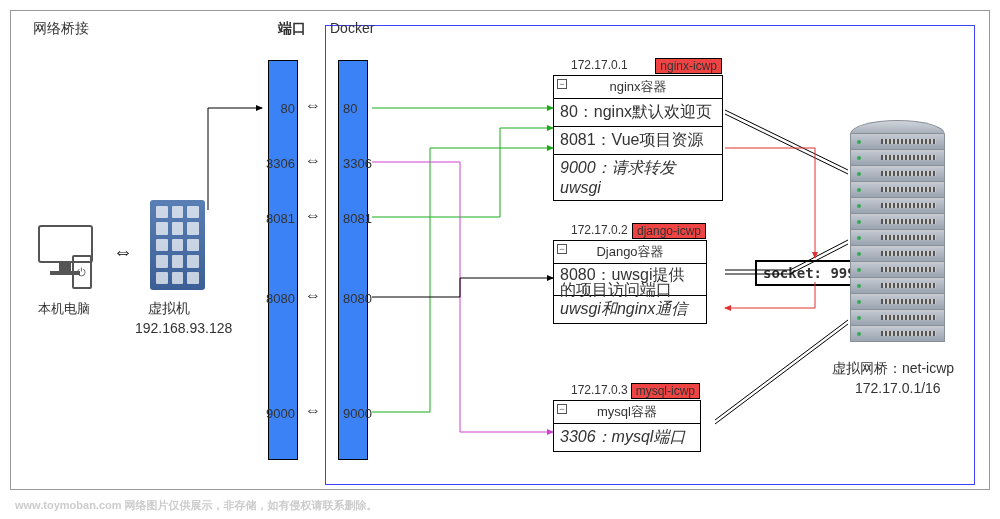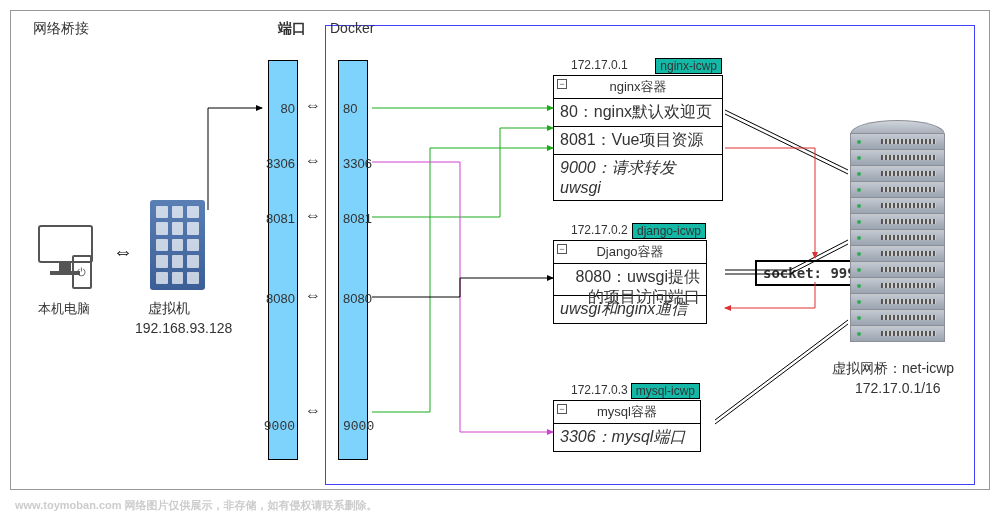--- a/index.html
+++ b/index.html
@@ -21,43 +21,43 @@
   .tower::after{content:"⏻"; position:absolute; left:3px; top:9px; font-size:11px; color:#555;}
   .lbl-computer { left: 38px; top: 300px; font-size: 13px; }
 
   
   .vm { position: absolute; left: 150px; top: 200px; width: 55px; height: 90px; background: linear-gradient(#5a7fb5,#3a5e95); border-radius: 3px; display:grid; grid-template-columns:repeat(3,1fr); grid-template-rows:repeat(5,1fr); gap:4px; padding:6px; }
   .vm div { background: rgba(255,255,255,0.7); border-radius:1px; }
   .lbl-vm { left: 148px; top: 300px; }
   .lbl-vmip { left: 135px; top: 320px; }
 
   
-  .col { position: absolute; top: 60px; width: 30px; height: 400px; border: 1px solid #000; background:#7dd3fc; }
+  .col { position: absolute; top: 60px; width: 30px; height: 400px; border: 1px solid #000; background:#3b82f6; }
   .colA { left: 268px; }
   .colB { left: 338px; }
   .colA .p { right: 4px; text-align:right; width:40px; position:absolute; left:-12px; }
   .colB .p { left: 4px; position:absolute; }
   
-  .y80 { top: 40px; } .y3306 { top: 95px; } .y8081 { top: 150px; } .y8080 { top: 230px; } .y9000 { top: 358px; font-family: Liberation Mono, monospace; }
+  .y80 { top: 40px; } .y3306 { top: 95px; } .y8081 { top: 150px; } .y8080 { top: 230px; } .y9000 { top: 345px; }
   .colA .p { padding-right:2px; }
 
   .arrowLR { position:absolute; font-size:16px; color:#000; }
 
   
   .box { position:absolute; border:1px solid #000; background:#fff; }
   .box-head { padding:2px 18px 2px 18px; text-align:center; border-bottom:1px solid #000; position:relative; background:#fff;}
   .box-head .collapse { position:absolute; left:3px; top:3px; width:10px; height:10px; border:1px solid #555; font-size:9px; line-height:8px; text-align:center; color:#555;}
   .box-row { padding:3px 6px; border-bottom:1px solid #000; font-size:16px; }
   .box-row:last-child { border-bottom:none;font-style:italic; }
   .box-ip { position:absolute; top:-18px; left:0; font-size:12px;margin-left:17px; }
-  .box-cname { position:absolute; top:-18px; right:0; border:1px solid #000; padding:0 4px; font-size:12px; background:#14b8a6;}
+  .box-cname { position:absolute; top:-18px; right:0; border:1px solid #000; padding:0 4px; font-size:12px; background:#ef4444;}
   .nginx-box { left: 553px; top: 75px; width: 170px; }
   .django-box { left: 553px; top: 240px; width: 154px; }
   .mysql-box { left: 553px; top: 400px; width: 148px; }
-  .django-box .box-row.tall { height:32px; line-height:20px;text-align:right;}
+  .django-box .box-row.tall { height:32px; line-height:15px;}
 
   .socket-box { position:absolute; left: 755px; top: 260px; border:2px solid #000; padding:3px 6px; font-family: monospace; font-weight:bold; font-size:14px; background:#fff;}
 
   
   .stack { position:absolute; left: 850px; top: 120px; width: 95px; }
   .rack-top { width:95px; height:14px; background:linear-gradient(#d0d5db,#a8b0bb); border-radius:50% 50% 0 0 / 100% 100% 0 0; border:1px solid #8a8f98;}
   .rack { width:95px; height:16px; background:linear-gradient(#c5cad2,#9aa3b0); border:1px solid #8a8f98; border-top:none; position:relative;}
   .rack::before{content:""; position:absolute; left:6px; top:6px; width:4px; height:4px; background:#3a5; border-radius:50%;}
   .rack::after{content:""; position:absolute; right:8px; top:5px; width:55px; height:5px; background:repeating-linear-gradient(90deg,#555 0 2px,#ccc 2px 4px);}
   .lbl-bridge { left: 832px; top: 360px; }

